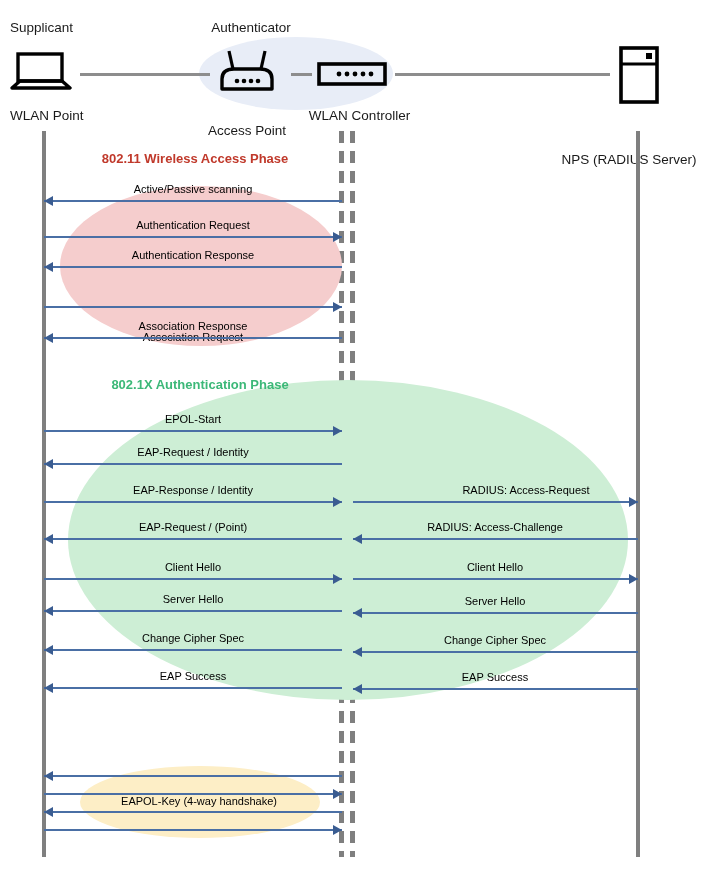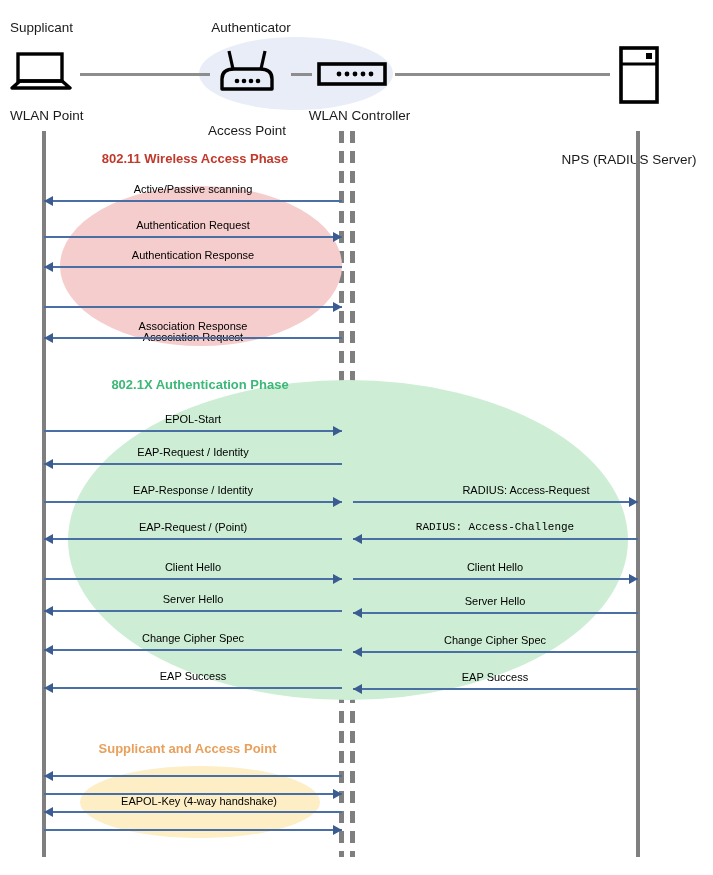--- a/index.html
+++ b/index.html
@@ -219,21 +219,21 @@
 
   <div class="msg" style="left:44px; top:538px; width:298px;">
     <div class="msg-line" style="left:0px; width:298px;"></div>
     <div class="arrowhead arrow-left" style="left:0px;"></div>
     <div class="msg-label" style="left:149px; top:-5px;">EAP-Request / (Point)</div>
   </div>
 
   <div class="msg" style="left:353px; top:538px; width:285px;">
     <div class="msg-line" style="left:0px; width:285px;"></div>
     <div class="arrowhead arrow-left" style="left:0px;"></div>
-    <div class="msg-label" style="left:142px; top:-5px;font-family:Liberation Mono, monospace;">RADIUS: Access-Challenge</div>
+    <div class="msg-label" style="left:142px; top:-5px;">RADIUS: Access-Challenge</div>
   </div>
 
   <div class="msg" style="left:44px; top:578px; width:298px;">
     <div class="msg-line" style="left:0px; width:298px;"></div>
     <div class="arrowhead arrow-right" style="left:289px;"></div>
     <div class="msg-label" style="left:149px; top:-5px;">Client Hello</div>
   </div>
 
   <div class="msg" style="left:353px; top:578px; width:285px;">
     <div class="msg-line" style="left:0px; width:285px;"></div>
@@ -272,21 +272,20 @@
   </div>
 
   <div class="msg" style="left:353px; top:688px; width:285px;">
     <div class="msg-line" style="left:0px; width:285px;"></div>
     <div class="arrowhead arrow-left" style="left:0px;"></div>
     <div class="msg-label" style="left:142px; top:-5px;">EAP Success</div>
   </div>
 
   <div class="phase-ellipse ellipse-yellow" style="left:80px; top:766px; width:240px; height:72px;"></div>
 
-  <div class="phase-title title-orange" style="left:85px; top:740px; width:205px;">Supplicant and Access Point</div>
 
   <div class="msg" style="left:44px; top:775px; width:298px;">
     <div class="msg-line" style="left:0px; width:298px;"></div>
     <div class="arrowhead arrow-left" style="left:0px;"></div>
     <div class="msg-label" style="left:149px; top:-5px;"></div>
   </div>
   <div class="msg" style="left:44px; top:793px; width:298px;">
     <div class="msg-line" style="left:0px; width:298px;"></div>
     <div class="arrowhead arrow-right" style="left:289px;"></div>
     <div class="msg-label" style="left:149px; top:-5px;"></div>

